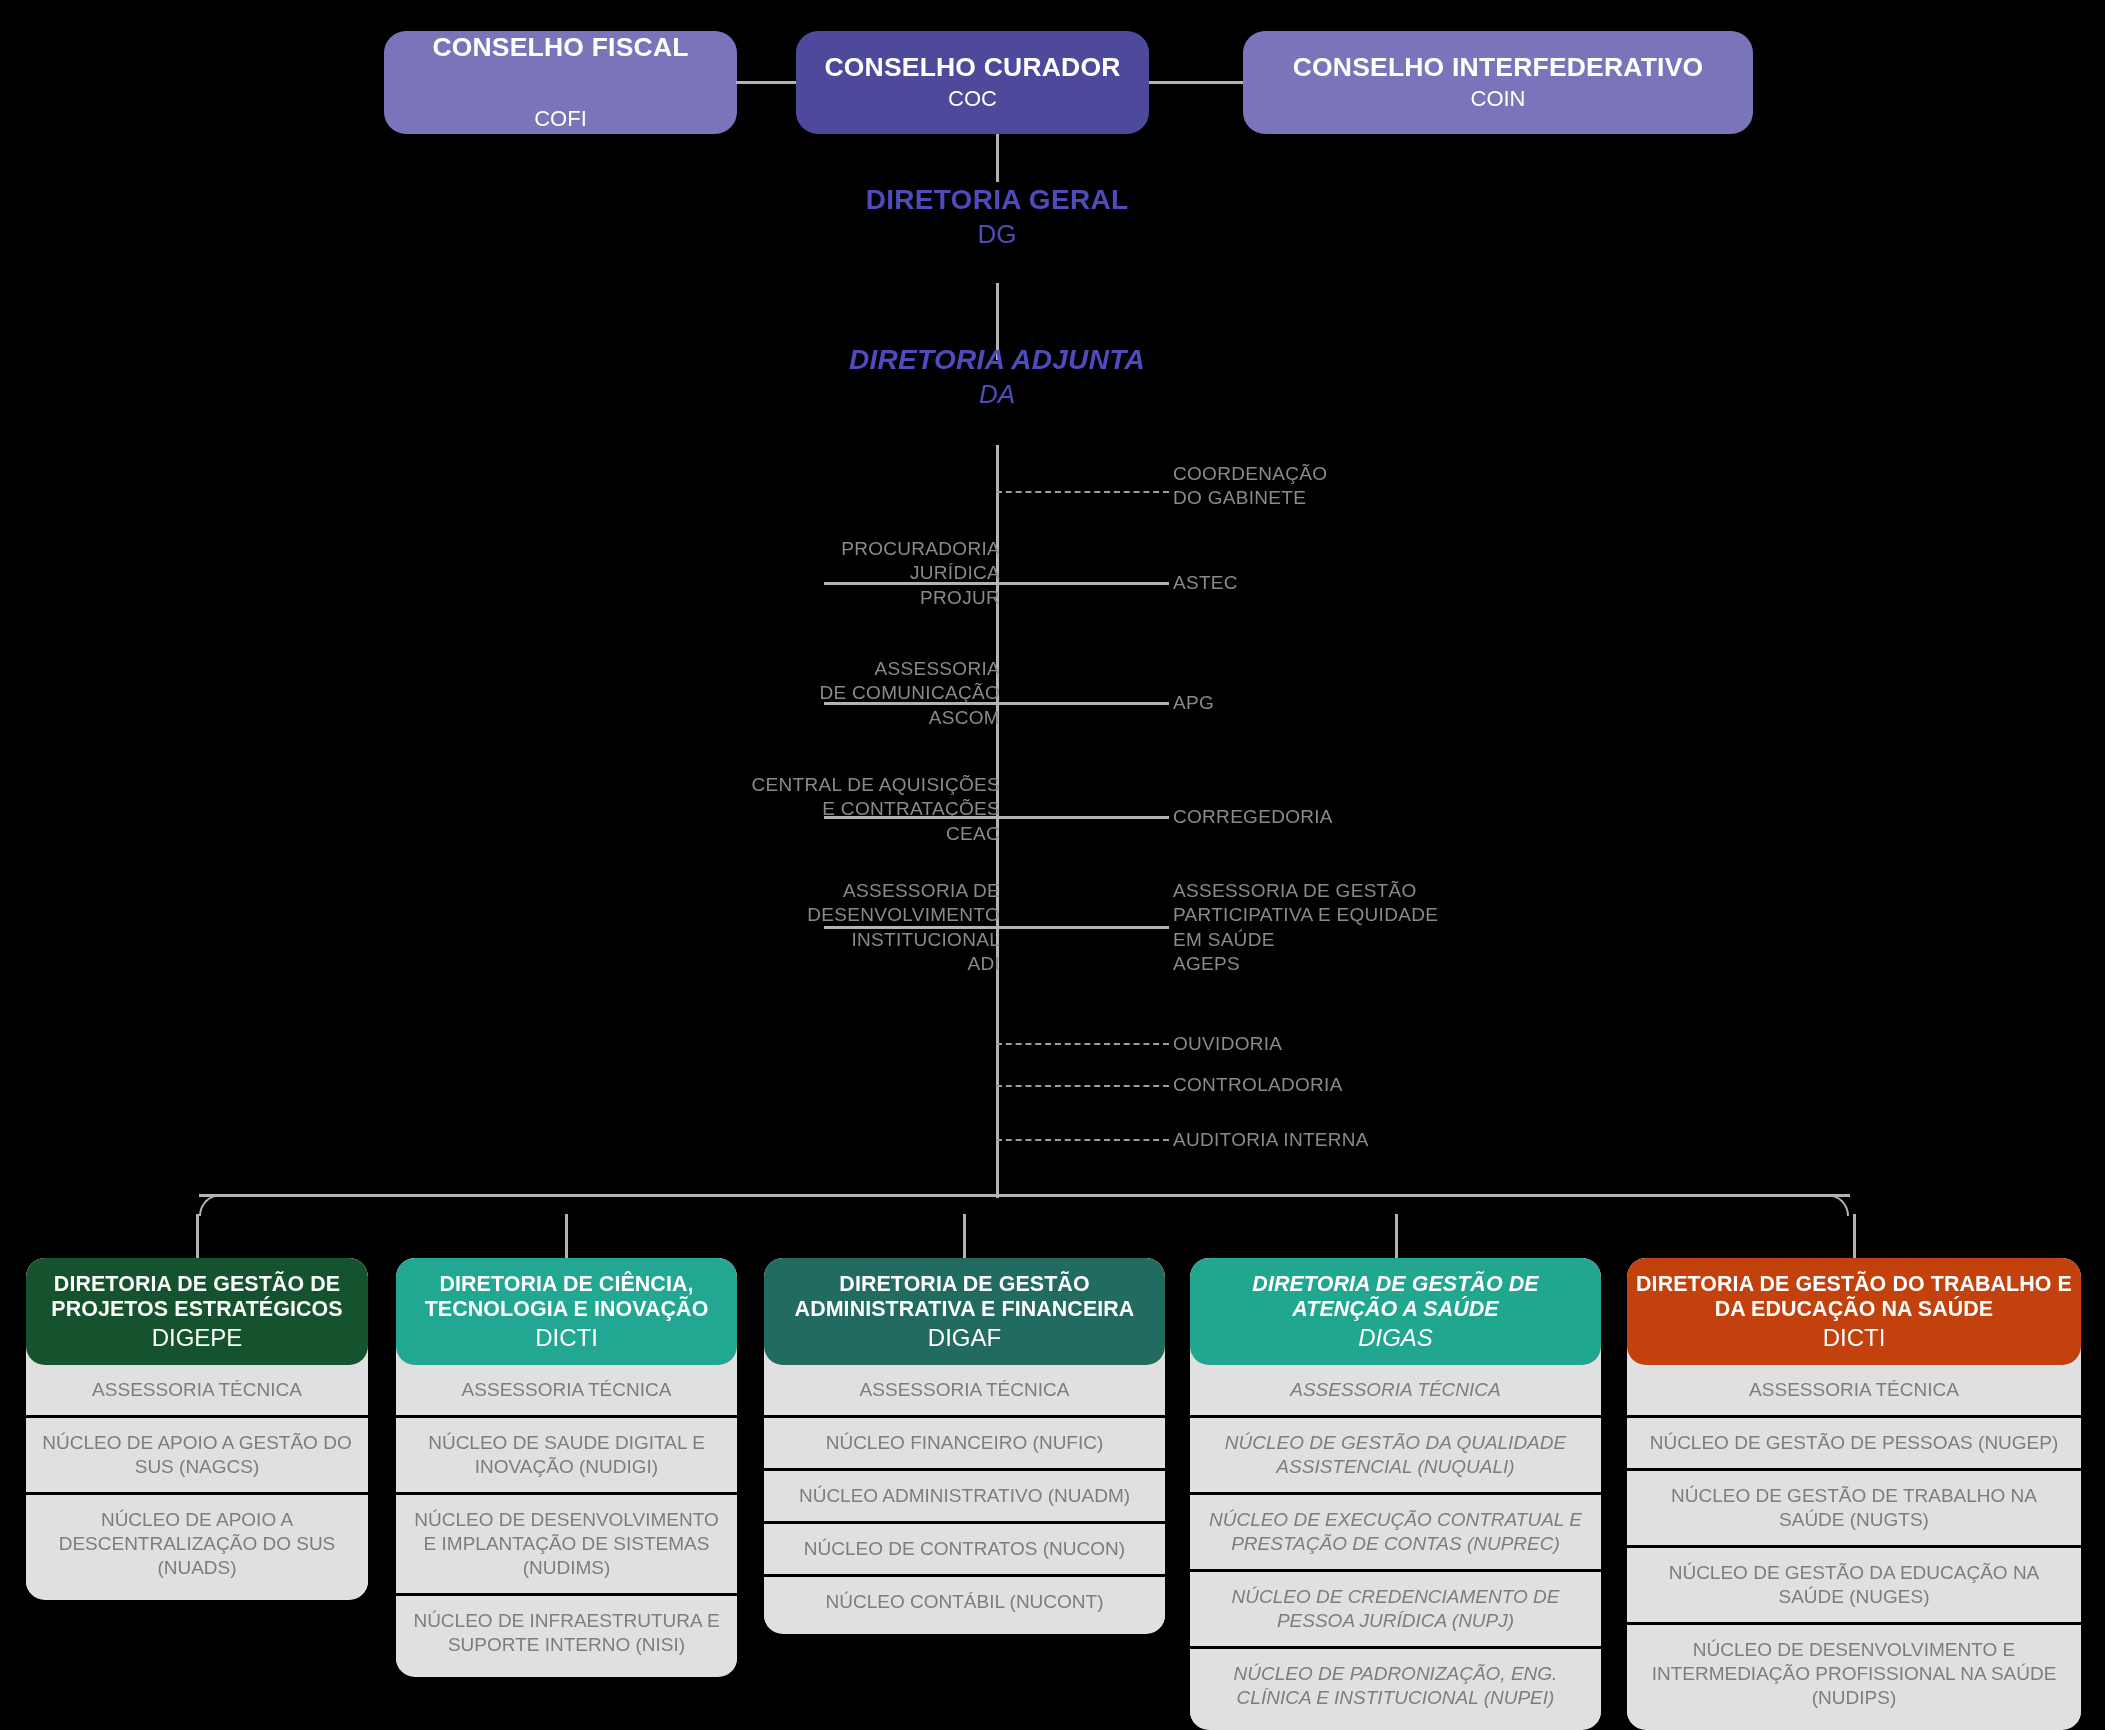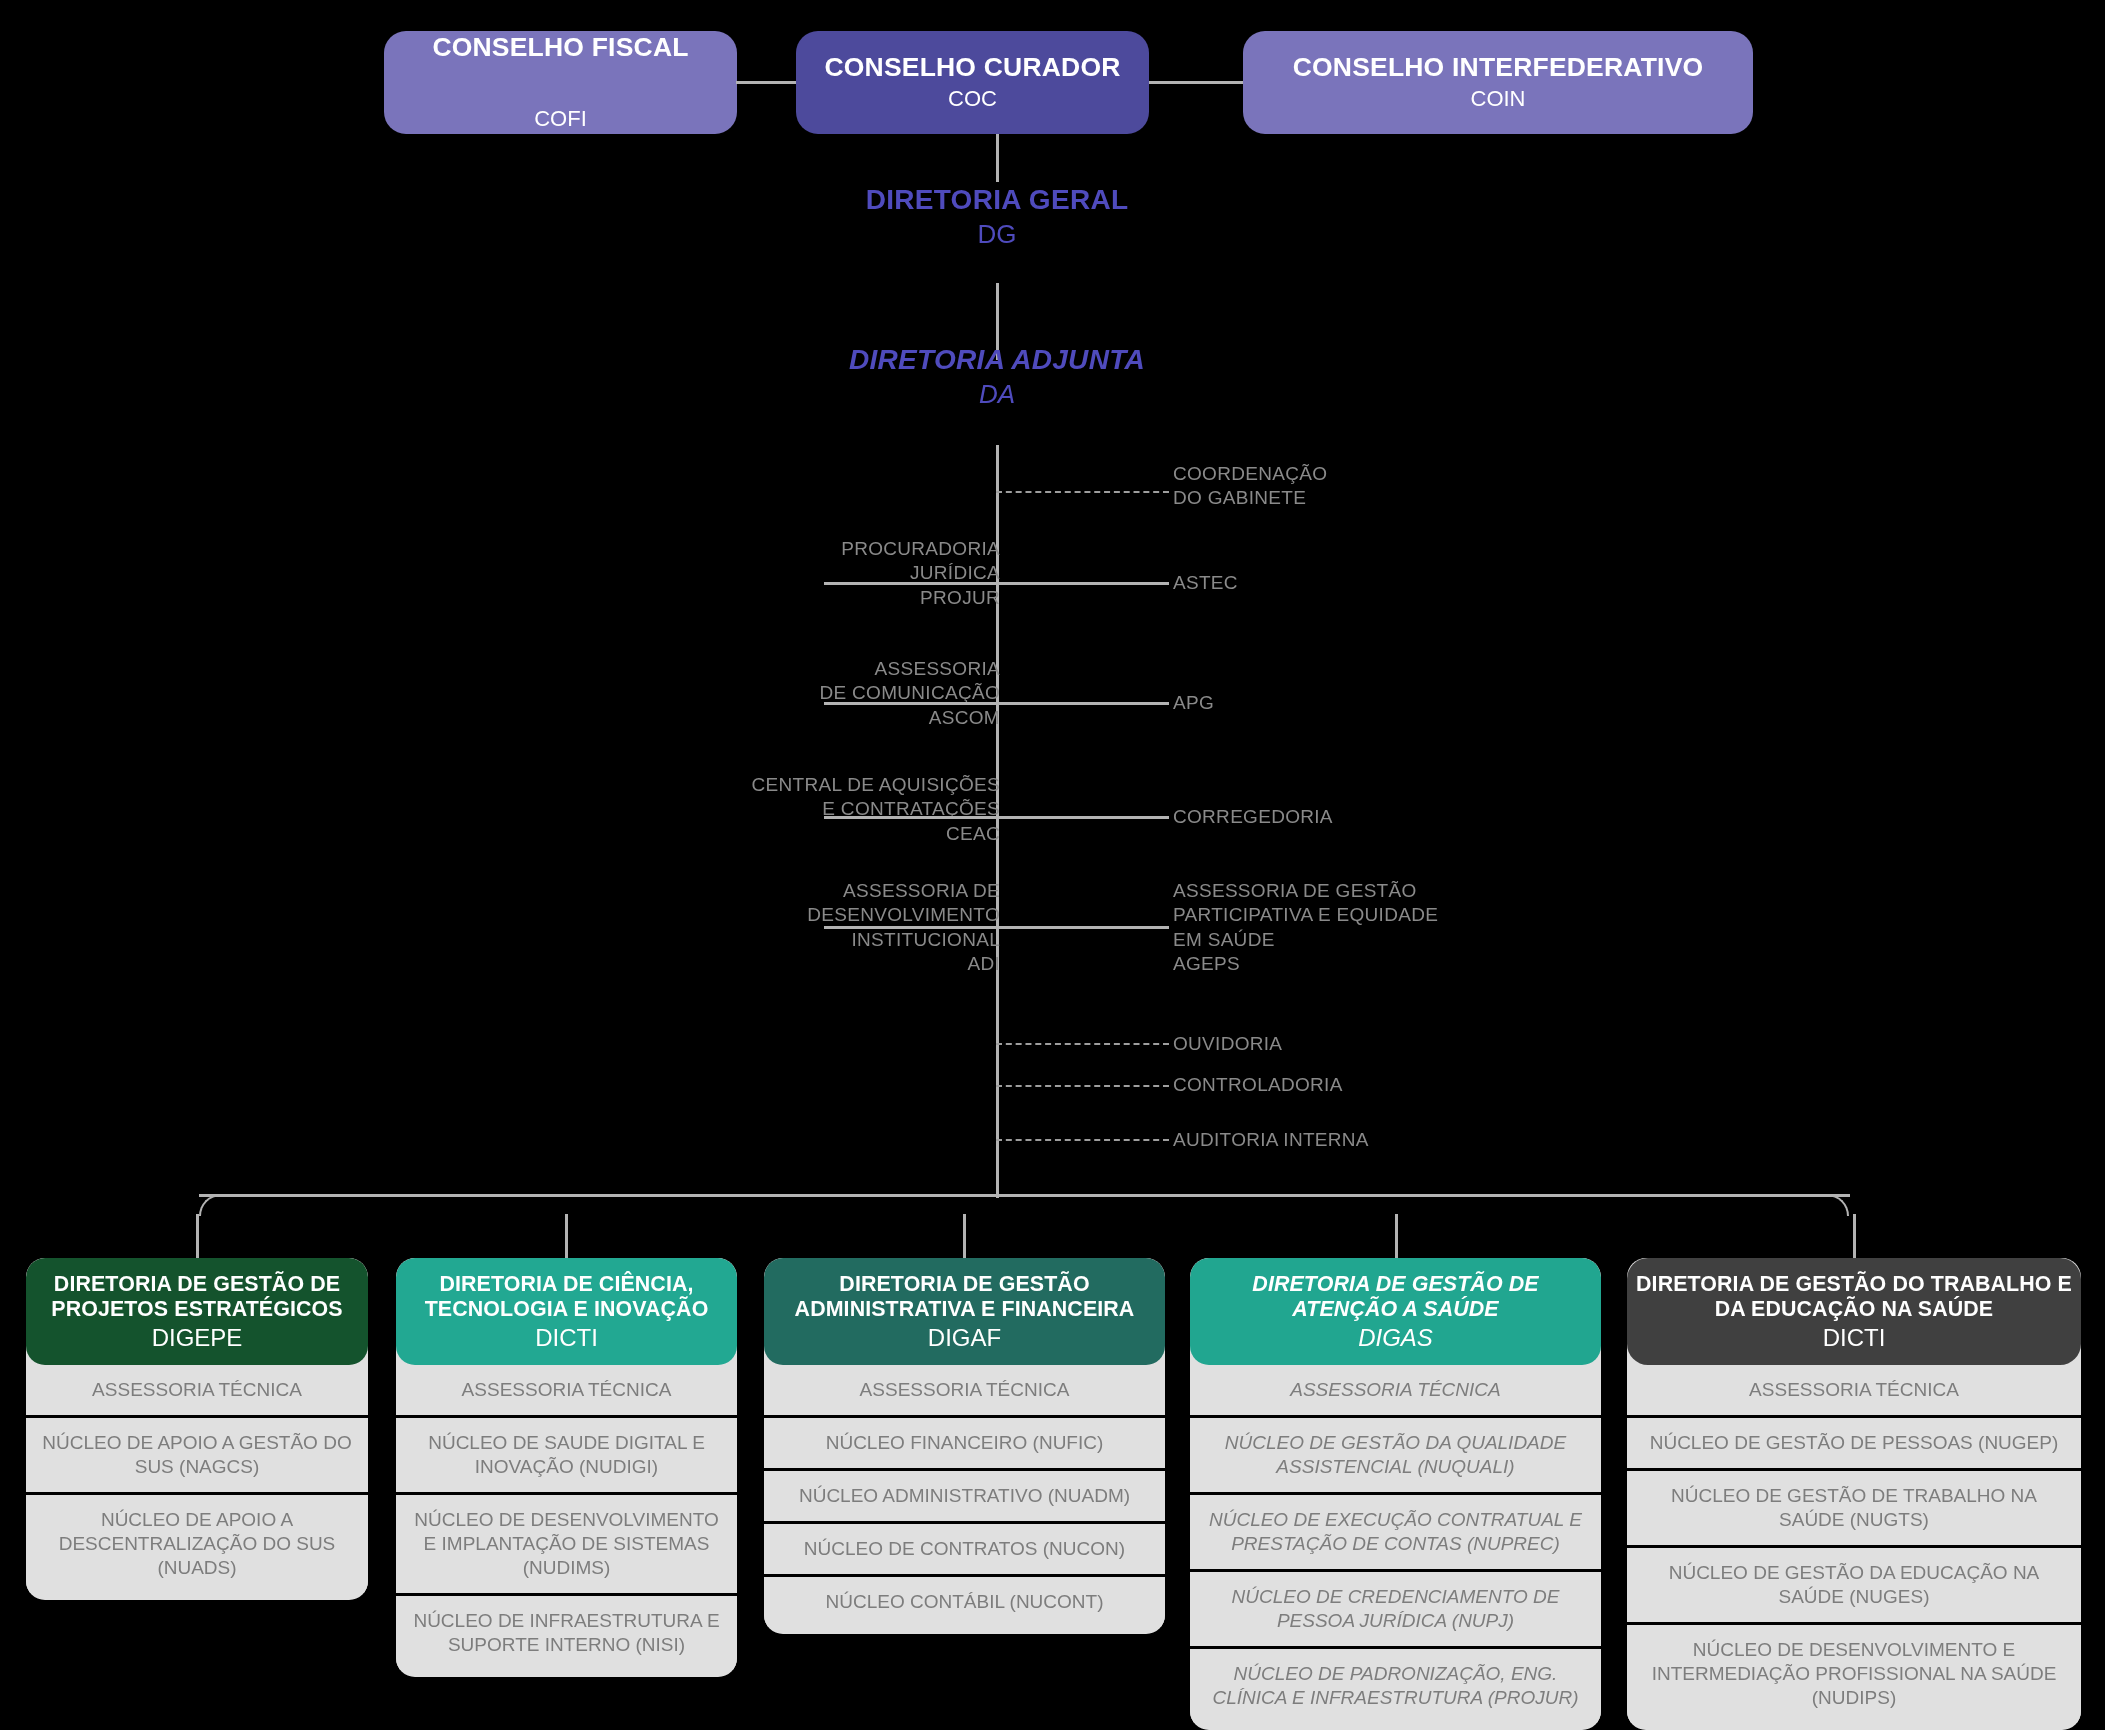--- a/index.html
+++ b/index.html
@@ -316,25 +316,25 @@
   <div class="dept-col" id="dept-digas">
     <div class="dept-head" style="background: rgb(33, 166, 144);">
       <div class="h-title">DIRETORIA DE GESTÃO DE ATENÇÃO A SAÚDE</div>
       <div class="h-acr">DIGAS</div>
     </div>
     <div class="dept-items">
         <div class="dept-item">ASSESSORIA TÉCNICA</div>
         <div class="dept-item">NÚCLEO DE GESTÃO DA QUALIDADE ASSISTENCIAL (NUQUALI)</div>
         <div class="dept-item">NÚCLEO DE EXECUÇÃO CONTRATUAL E PRESTAÇÃO DE CONTAS (NUPREC)</div>
         <div class="dept-item">NÚCLEO DE CREDENCIAMENTO DE PESSOA JURÍDICA (NUPJ)</div>
-        <div class="dept-item">NÚCLEO DE PADRONIZAÇÃO, ENG. CLÍNICA E INFRAESTRUTURA (PROJUR)</div>
+        <div class="dept-item">NÚCLEO DE PADRONIZAÇÃO, ENG. CLÍNICA E INSTITUCIONAL (NUPEI)</div>
       </div>
   </div>
   <div class="dept-col" id="dept-digtes">
-    <div class="dept-head" style="background: #404040; border-radius: 21px;">
+    <div class="dept-head" style="background: #c2410c;">
       <div class="h-title">DIRETORIA DE GESTÃO DO TRABALHO E DA EDUCAÇÃO NA SAÚDE</div>
       <div class="h-acr">DICTI</div>
     </div>
     <div class="dept-items">
         <div class="dept-item">ASSESSORIA TÉCNICA</div>
         <div class="dept-item">NÚCLEO DE GESTÃO DE PESSOAS (NUGEP)</div>
         <div class="dept-item">NÚCLEO DE GESTÃO DE TRABALHO NA SAÚDE (NUGTS)</div>
         <div class="dept-item">NÚCLEO DE GESTÃO DA EDUCAÇÃO NA SAÚDE (NUGES)</div>
         <div class="dept-item">NÚCLEO DE DESENVOLVIMENTO E INTERMEDIAÇÃO PROFISSIONAL NA SAÚDE (NUDIPS)</div>
       </div>

